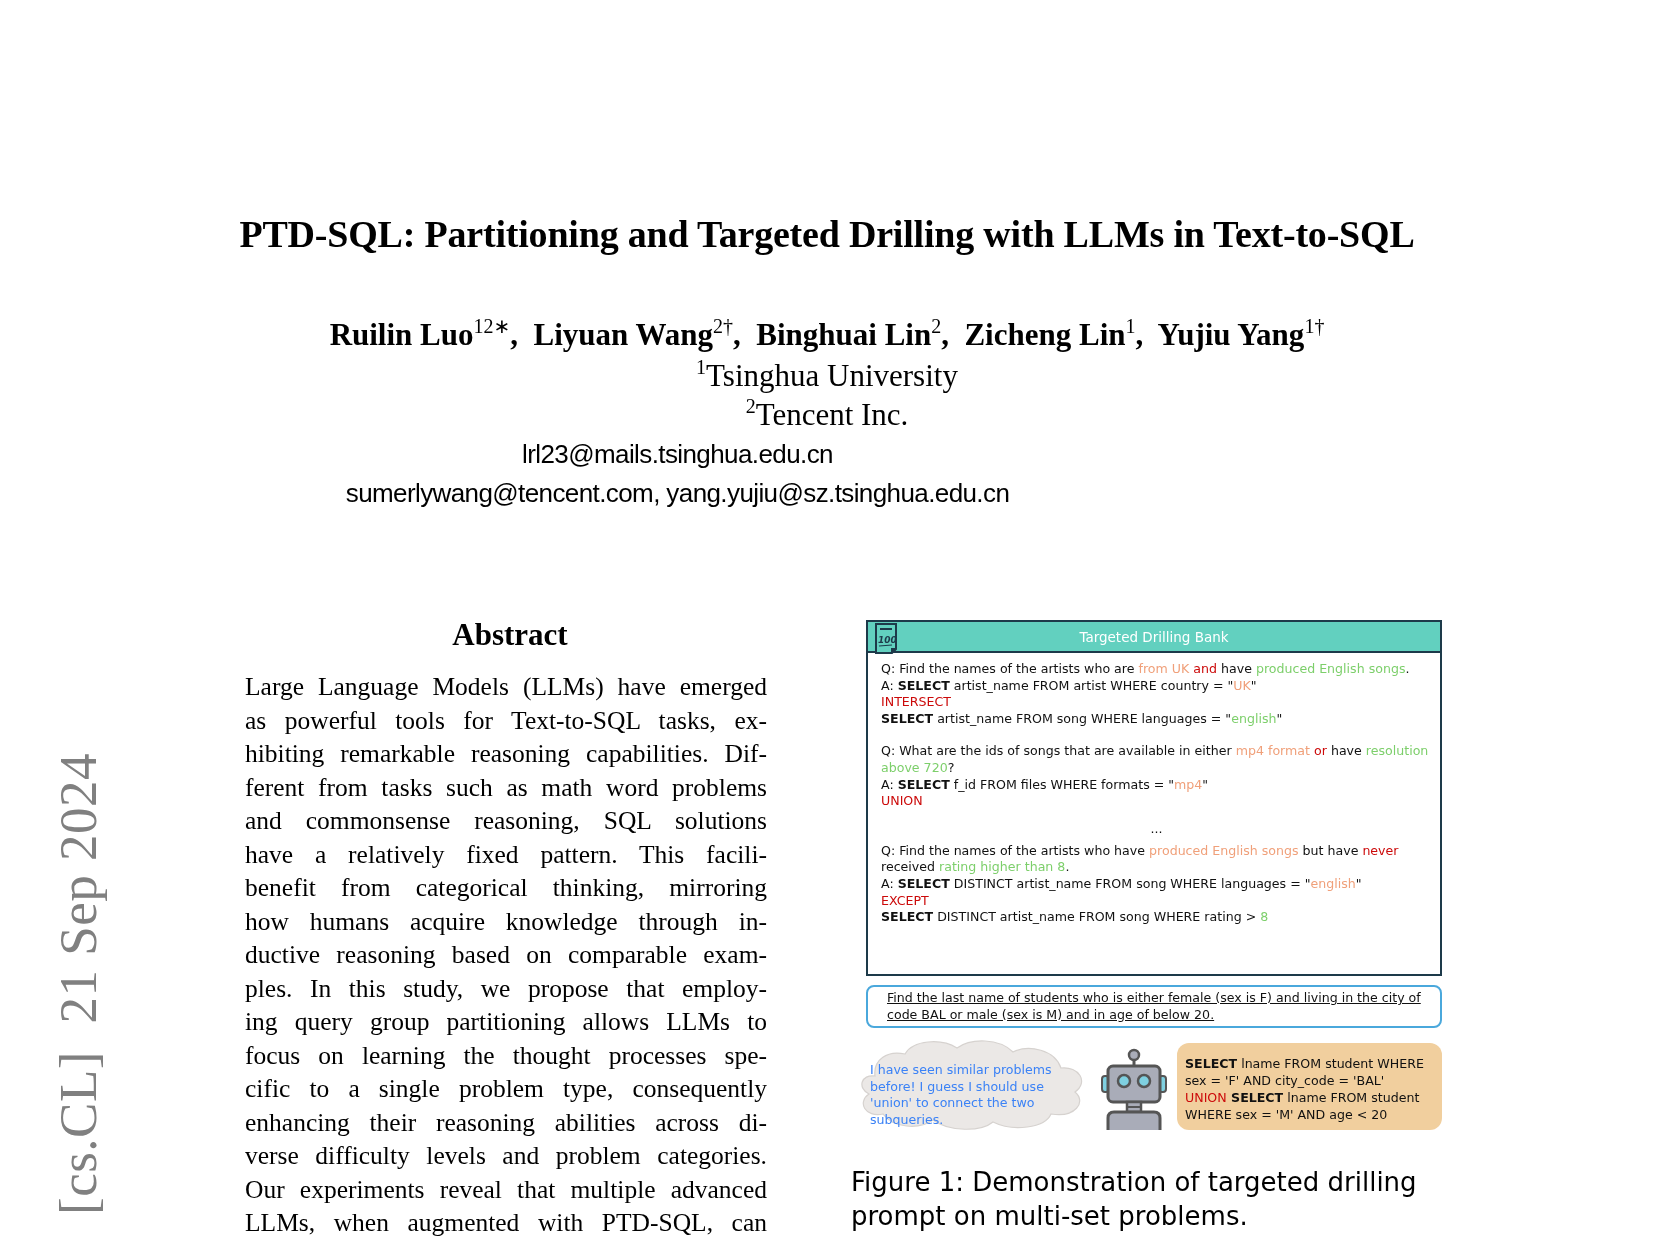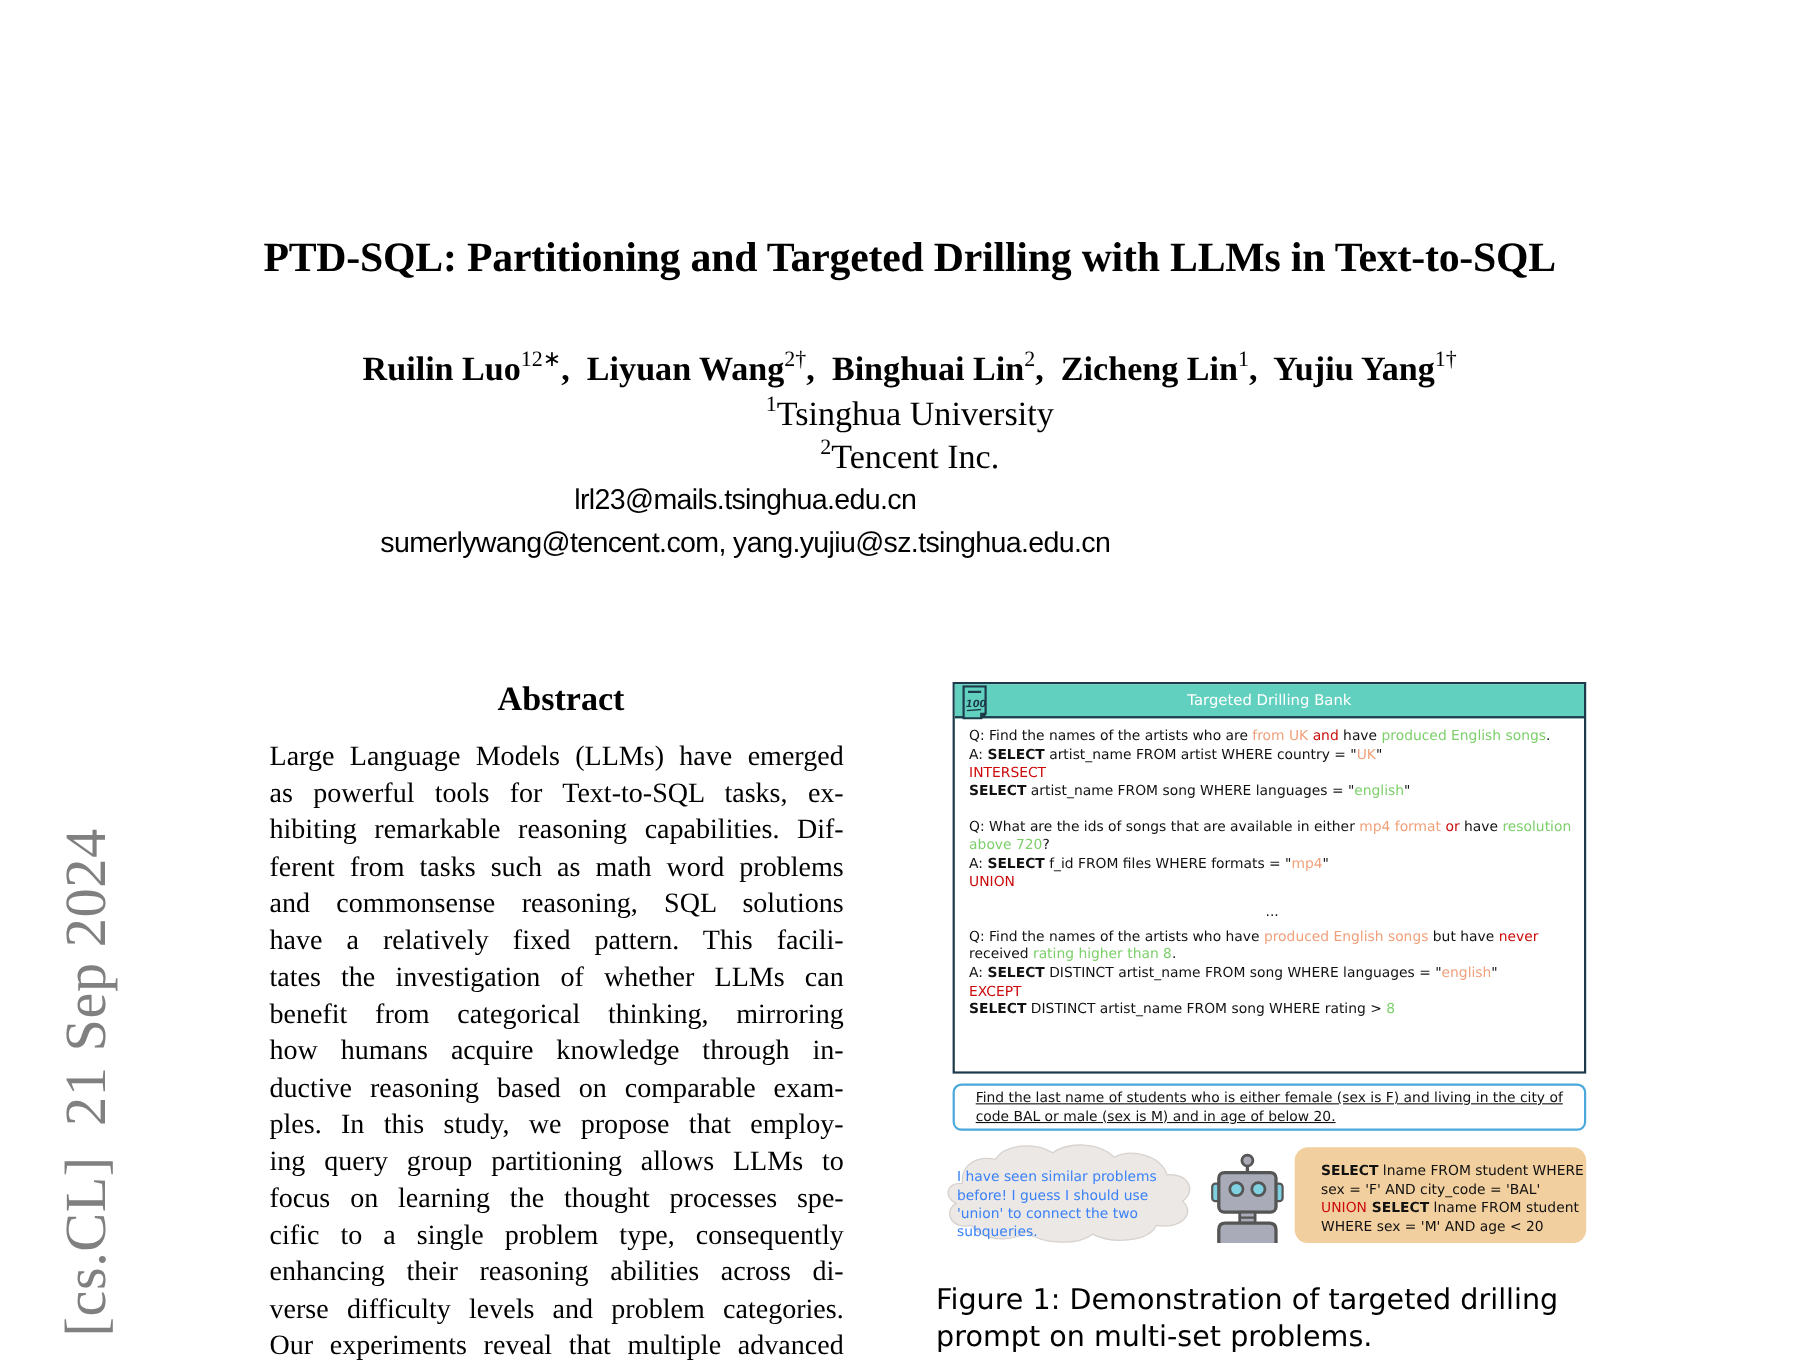--- a/index.html
+++ b/index.html
@@ -79,21 +79,21 @@
   .cloud { position: absolute; left: 853px; top: 1036px; width: 238px; height: 97px; }
   .cloud-text {
     position: absolute; left: 870px; top: 1062px; width: 210px;
     font-size: 12.6px; line-height: 16.6px; color: #3b82f6;
   }
   .robot { position: absolute; left: 1100px; top: 1048px; width: 68px; height: 82px; }
 
   .answer-box {
     position: absolute; left: 1177px; top: 1043px; width: 265px; height: 87px;
     background: #f1cf9e; border-radius: 12px;
-    font-size: 12.6px; line-height: 17px; padding: 12px 0 0 24px; color: #111;
+    font-size: 12.6px; line-height: 17px; padding: 12px 0 0 8px; color: #111;
   }
 
   .caption {
     position: absolute; left: 851px; top: 1165px; width: 620px;
     font-size: 26px; line-height: 34px;
   }
 </style>
 </head>
 <body>
 
@@ -120,21 +120,20 @@
 <div class="email" style="top:478px;">sumerlywang@tencent.com, yang.yujiu@sz.tsinghua.edu.cn</div>
 
 <div class="abstract-heading">Abstract</div>
 <div class="abstract-body">
   <span class="abstract-line">Large Language Models (LLMs) have emerged</span>
   <span class="abstract-line">as powerful tools for Text-to-SQL tasks, ex-</span>
   <span class="abstract-line">hibiting remarkable reasoning capabilities. Dif-</span>
   <span class="abstract-line">ferent from tasks such as math word problems</span>
   <span class="abstract-line">and commonsense reasoning, SQL solutions</span>
   <span class="abstract-line">have a relatively fixed pattern.  This facili-</span>
-  <span class="abstract-line">tates the investigation of whether LLMs can</span>
   <span class="abstract-line">benefit from categorical thinking, mirroring</span>
   <span class="abstract-line">how humans acquire knowledge through in-</span>
   <span class="abstract-line">ductive reasoning based on comparable exam-</span>
   <span class="abstract-line">ples.  In this study, we propose that employ-</span>
   <span class="abstract-line">ing query group partitioning allows LLMs to</span>
   <span class="abstract-line">focus on learning the thought processes spe-</span>
   <span class="abstract-line">cific to a single problem type, consequently</span>
   <span class="abstract-line">enhancing their reasoning abilities across di-</span>
   <span class="abstract-line">verse difficulty levels and problem categories.</span>
   <span class="abstract-line">Our experiments reveal that multiple advanced</span>

